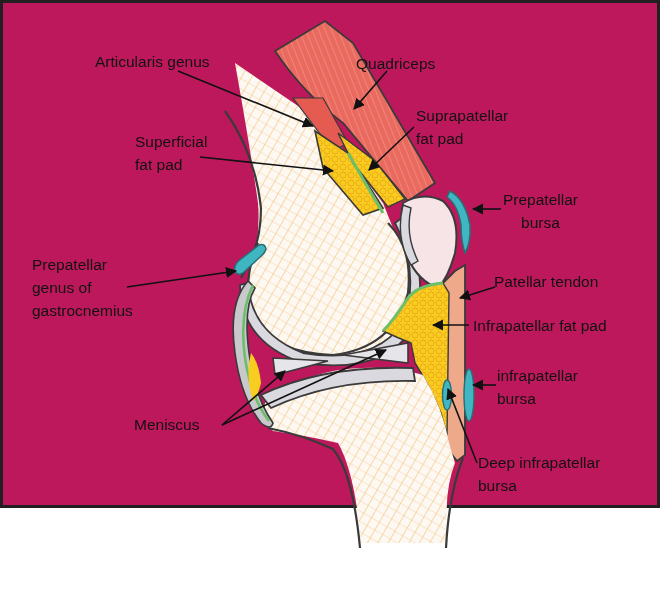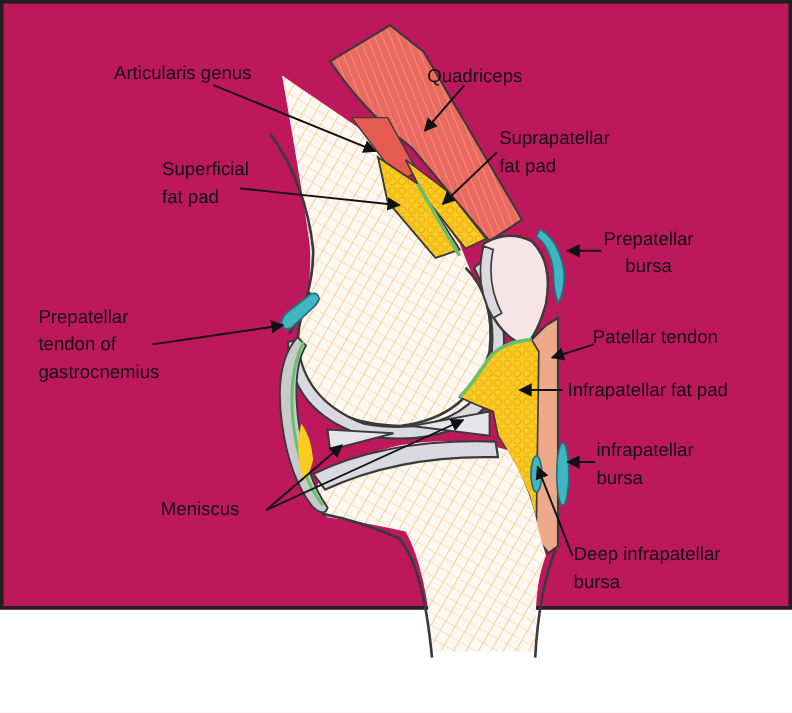--- a/index.html
+++ b/index.html
@@ -111,21 +111,21 @@
 <div class="lbl" style="left:132px;top:127px;">
   <div>Superficial</div>
   <div>fat pad</div>
 </div>
 <div class="lbl" style="left:500px;top:185px;text-align:center;">
   <div>Prepatellar</div>
   <div>bursa</div>
 </div>
 <div class="lbl" style="left:29px;top:250px;">
   <div>Prepatellar</div>
-  <div>tendon of</div>
+  <div>genus of</div>
   <div>gastrocnemius</div>
 </div>
 <div class="lbl" style="left:470px;top:311px;">
   <div>Infrapatellar fat pad</div>
 </div>
 <div class="lbl" style="left:491px;top:267px;">
   <div>Patellar tendon</div>
 </div>
 <div class="lbl" style="left:494px;top:361px;">
   <div>infrapatellar</div>

